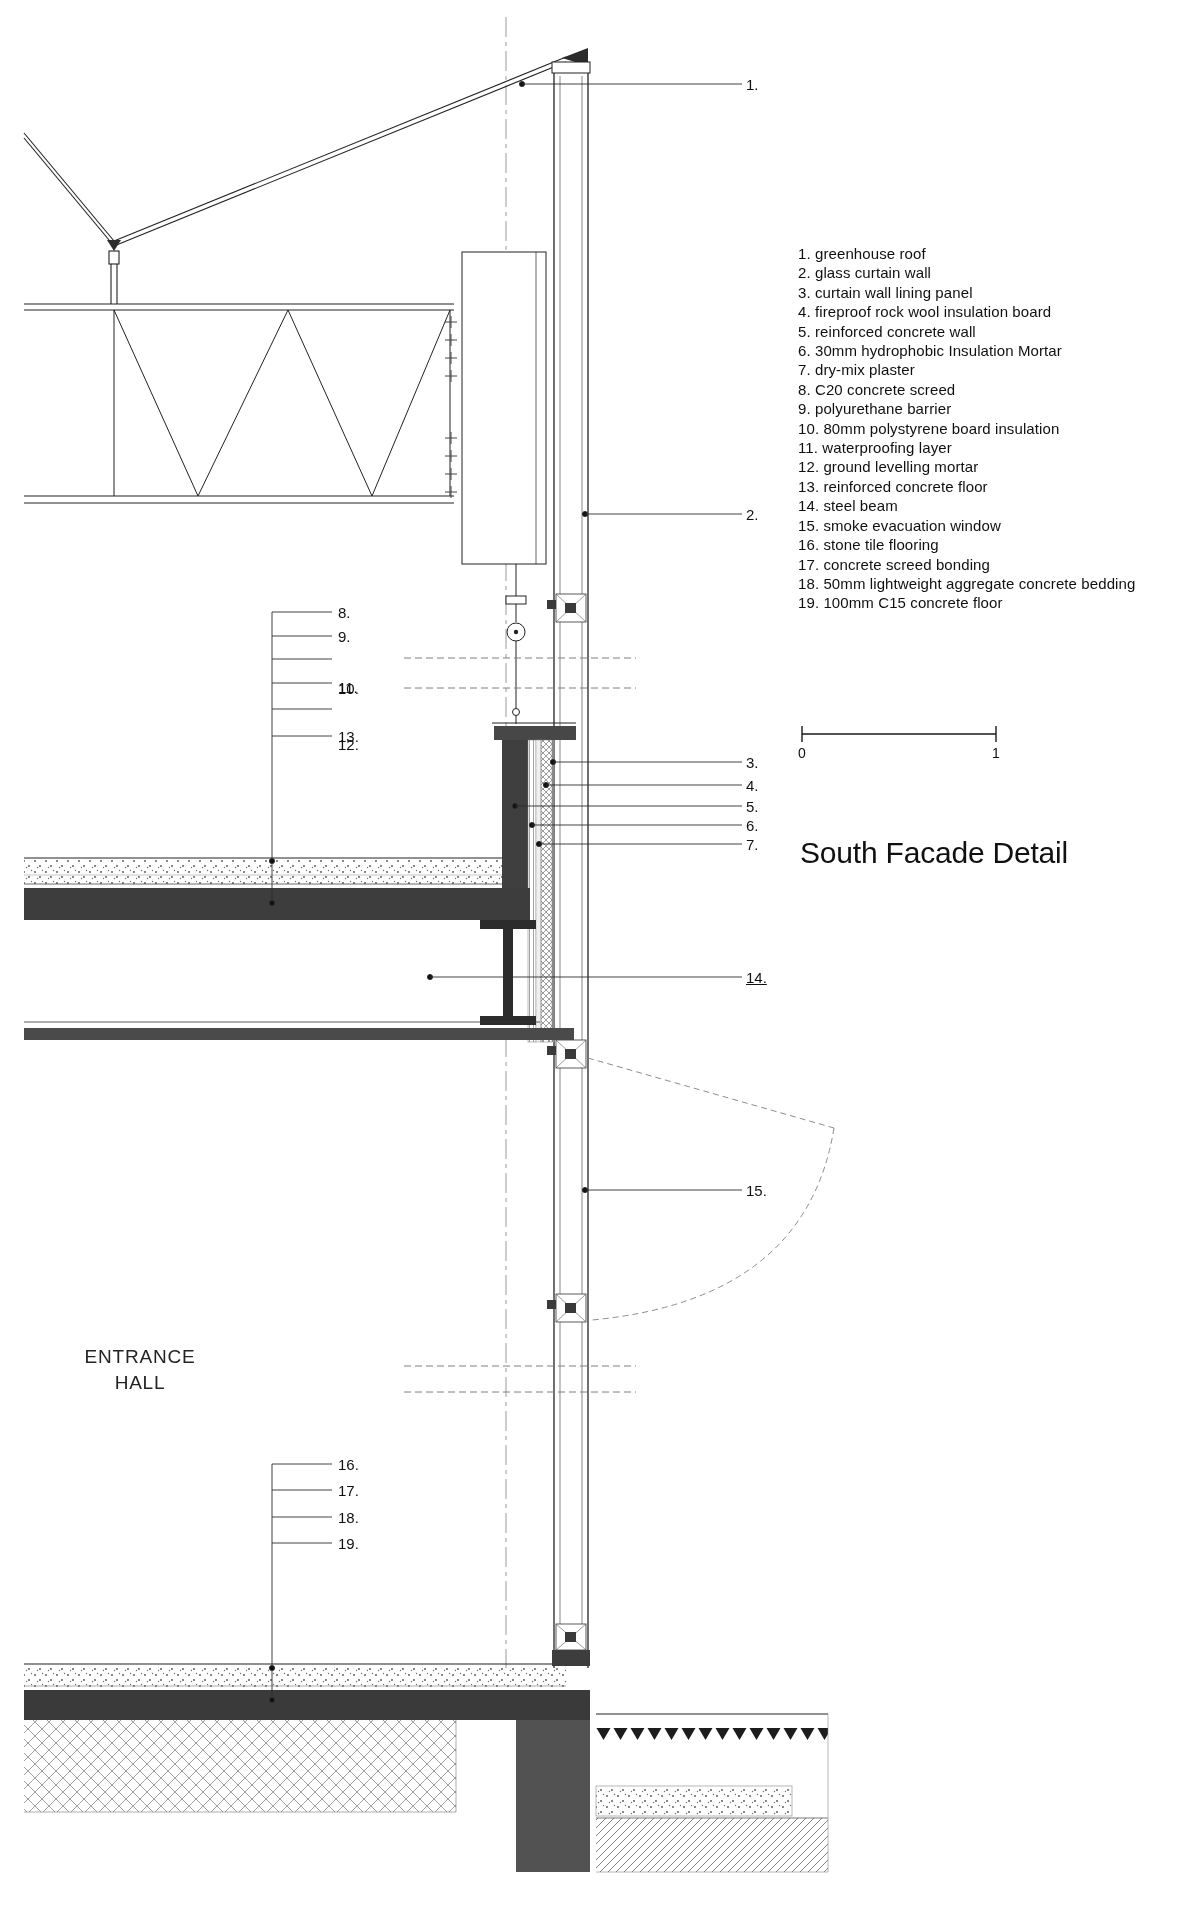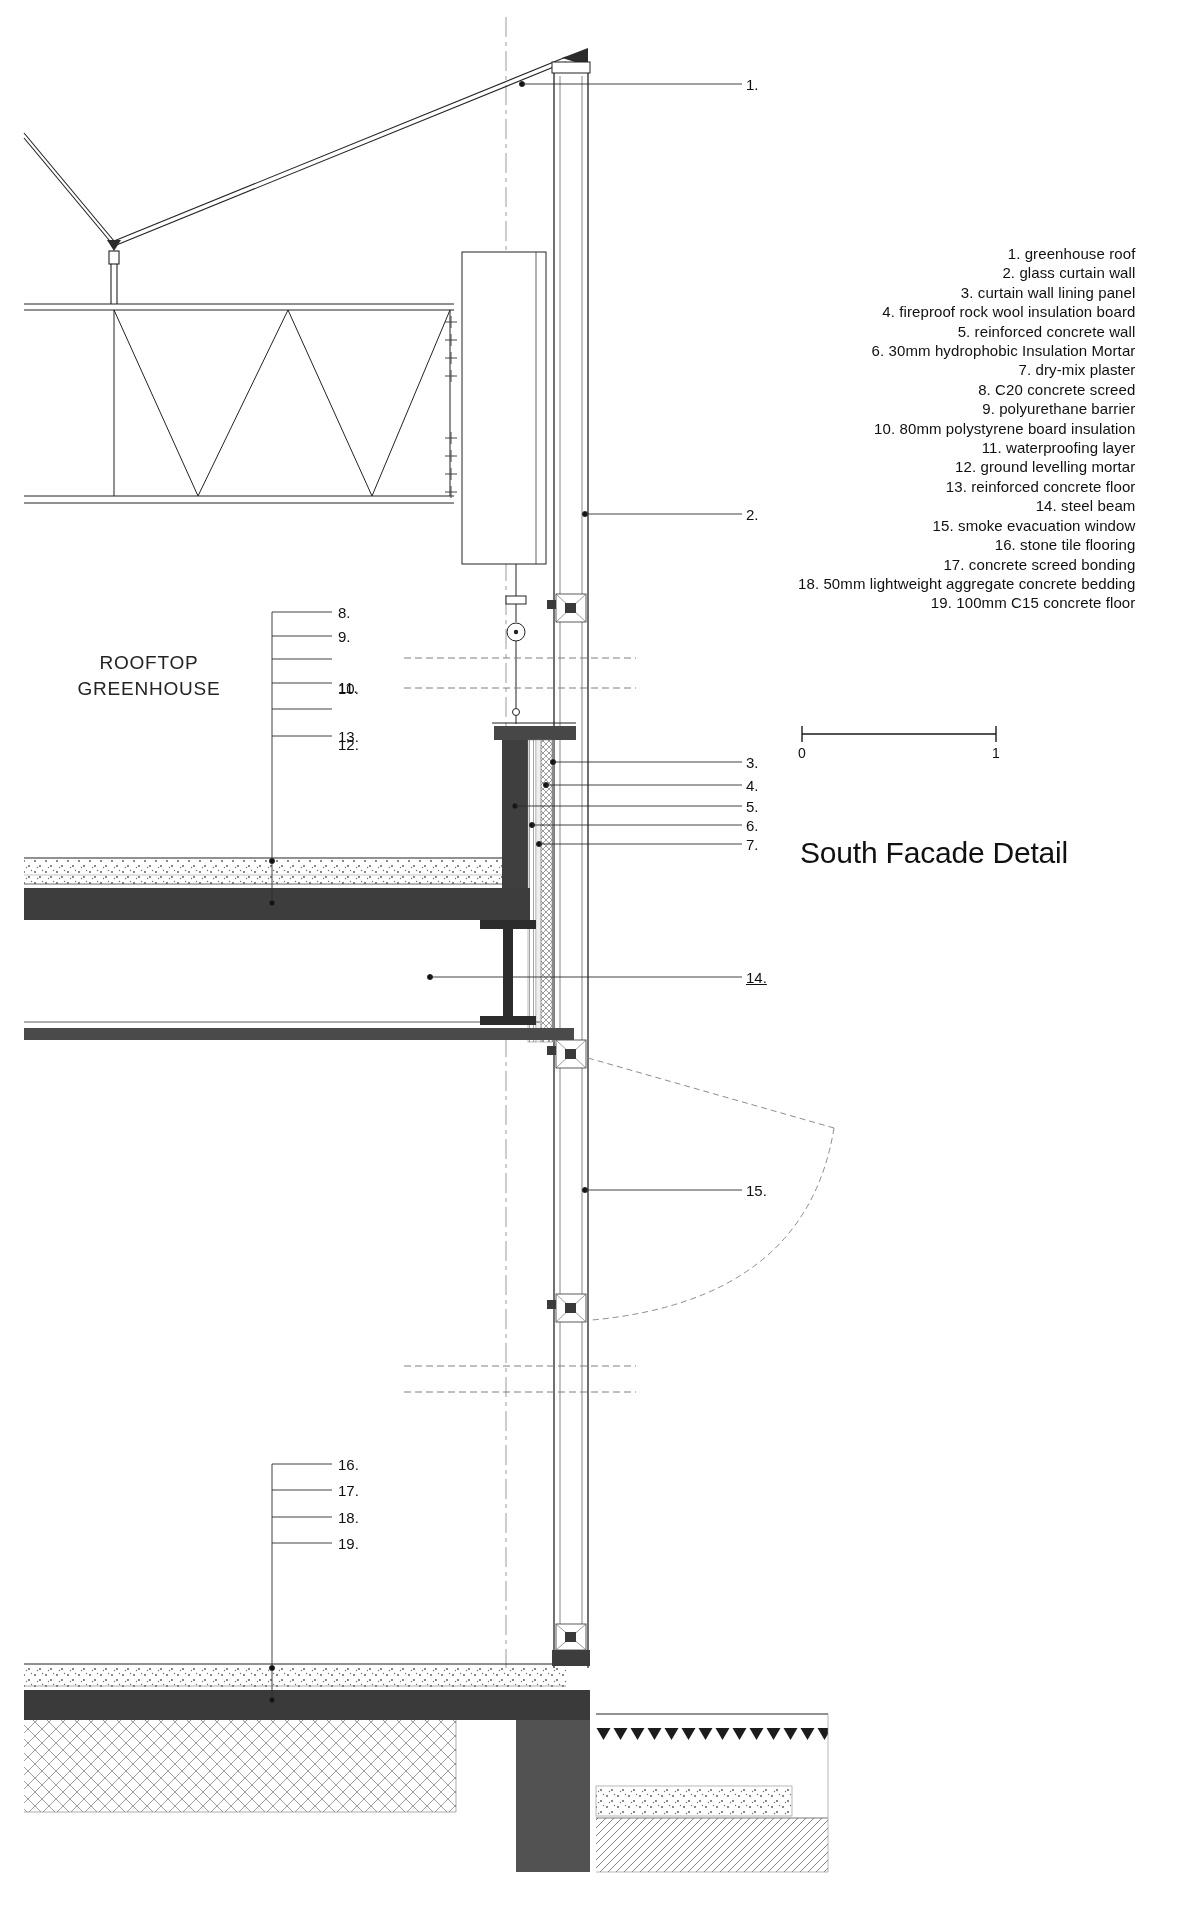--- a/index.html
+++ b/index.html
@@ -2,21 +2,21 @@
 <html><head>
 <meta charset="utf-8">
 <style>
   * { margin:0; padding:0; box-sizing:border-box; }
   html,body { width:1200px; height:1908px; background:#ffffff;
     font-family:"Liberation Sans", sans-serif; color:#111; }
   .canvas { position:absolute; left:0; top:0; width:1200px; height:1908px;
     background:#ffffff; overflow:hidden; }
   .drawing-svg { position:absolute; left:0; top:0; }
   .legend { position:absolute; left:798px; top:244px; font-size:15px;
-    line-height:19.4px; font-weight:500; letter-spacing:0.1px; color:#101010;text-align:right; }
+    line-height:19.4px; font-weight:500; letter-spacing:0.1px; color:#101010; }
   .legend-item { white-space:nowrap; }
   .title { position:absolute; left:800px; top:836px; font-size:30px;
     font-weight:500; letter-spacing:-0.2px; color:#101010; white-space:nowrap; }
   .room-label { position:absolute; text-align:center; font-size:19px;
     line-height:26px; letter-spacing:0.8px; color:#232323; font-weight:400; }
   .callout { position:absolute; font-size:15px; line-height:18px;
     font-weight:500; color:#101010; white-space:nowrap; }
   .scale-label { position:absolute; font-size:14px; font-weight:500; color:#101010; }
 </style>
 </head>
@@ -252,23 +252,23 @@
     <div class="legend-item">17. concrete screed bonding</div>
     <div class="legend-item">18. 50mm lightweight aggregate concrete bedding</div>
     <div class="legend-item">19. 100mm C15 concrete floor</div>
   </div>
 
   <div class="title">South Facade Detail</div>
 
   <div class="scale-label" style="left:798px; top:745px;">0</div>
   <div class="scale-label" style="left:992px; top:745px;">1</div>
 
-  <div class="room-label" style="left:29px; top:650px; width:240px;">
-    <div>ROOFTOP</div>
-    <div>GREENHOUSE</div>
+  <div class="room-label" style="left:20px; top:1344px; width:240px;">
+    <div>ENTRANCE</div>
+    <div>HALL</div>
   </div>
 
   <div class="callout" style="left:746px; top:76px;">1.</div>
   <div class="callout" style="left:746px; top:506px;">2.</div>
   <div class="callout" style="left:746px; top:754px;">3.</div>
   <div class="callout" style="left:746px; top:777px;">4.</div>
   <div class="callout" style="left:746px; top:798px;">5.</div>
   <div class="callout" style="left:746px; top:817px;">6.</div>
   <div class="callout" style="left:746px; top:836px;">7.</div>
   <div class="callout" style="left:746px; top:969px;text-decoration:underline;">14.</div>

